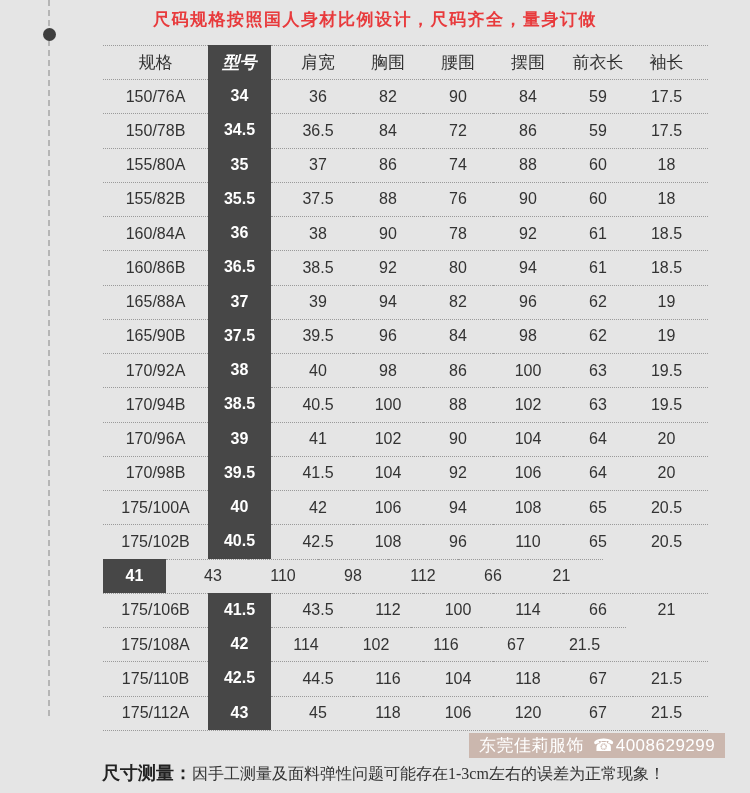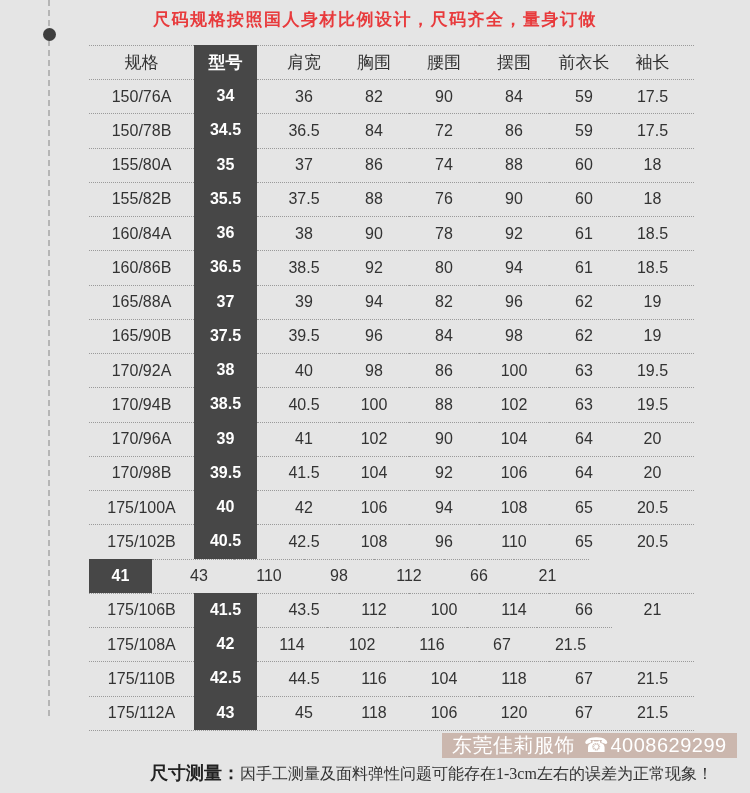--- a/index.html
+++ b/index.html
@@ -7,61 +7,61 @@
     position:relative;width:750px;height:793px;background:#e5e5e5;overflow:hidden;
     font-family:"Liberation Sans","DejaVu Sans",sans-serif;color:#333;
   }
   .vline{position:absolute;left:48px;top:0;height:716px;width:0;border-left:2px dashed #b5b5b5;}
   .dot{position:absolute;left:43px;top:28px;width:13px;height:13px;border-radius:50%;background:#3e3e3e;}
   .title{
     position:absolute;left:0;top:8px;width:100%;text-align:center;
     font-size:17px;font-weight:bold;letter-spacing:1.5px;
   }
   .size-table{
-    position:absolute;left:89px;top:45px;width:605px;
+    position:absolute;left:103px;top:45px;width:605px;
     border-bottom:1px dotted #9a9a9a;
   }
   .trow{display:flex;height:34.25px;}
   .trow.thead{height:34px;}
   .cell{
     display:flex;align-items:center;justify-content:center;
     border-top:1px dotted #9a9a9a;font-size:16px;box-sizing:border-box;
   }
   .thead .cell{font-size:17px;}
   .cell.dark{color:#fff;font-weight:bold;border-top:none;}
   .c0{width:105px}.c1{width:63px}
   .c2{width:82px;padding-left:12px}
   .c3{width:70px}.c4{width:70px}.c5{width:70px}.c6{width:70px}
   .c7{width:75px;padding-right:8px}
   .watermark{
-    position:absolute;left:442px;top:733px;height:25px;line-height:25px;
-    color:#fff;font-size:20px;padding:0 10px;white-space:nowrap;letter-spacing:0.5px;
+    position:absolute;left:469px;top:733px;height:25px;line-height:25px;
+    color:#fff;font-size:17px;padding:0 10px;white-space:nowrap;letter-spacing:0.5px;
   }
   .phone-ico{margin:0 1px 0 9px;}
   .footnote{
     position:absolute;left:102px;top:761px;white-space:nowrap;
-    font-family:"Liberation Serif","DejaVu Serif",serif;color:#333;margin-left:48px;
+    font-family:"Liberation Serif","DejaVu Serif",serif;color:#333;
   }
   .fn-label{font-size:18px;font-weight:bold;color:#222;}
   .fn-text{font-size:16px;}
 </style>
 </head>
 <body>
 
 <div class="canvas">
 
   <div class="vline"></div>
   <div class="dot"></div>
 
   <div class="title" style="color: rgb(232, 58, 60);">尺码规格按照国人身材比例设计，尺码齐全，量身订做</div>
 
   <div class="size-table">
     <div class="trow thead" id="table-head">
         <div class="cell c0">规格</div>
-        <div class="cell c1 dark" style="background: rgb(71, 71, 71); color: rgb(255, 255, 255);">型号</div>
+        <div class="cell c1 dark" style="background: rgb(71, 71, 71); color: rgb(255, 255, 255); font-style: italic;">型号</div>
         <div class="cell c2">肩宽</div>
         <div class="cell c3">胸围</div>
         <div class="cell c4">腰围</div>
         <div class="cell c5">摆围</div>
         <div class="cell c6">前衣长</div>
         <div class="cell c7">袖长</div>
       </div>
     <div id="table-body">
         <div class="trow">
           <div class="cell c0">150/76A</div>

